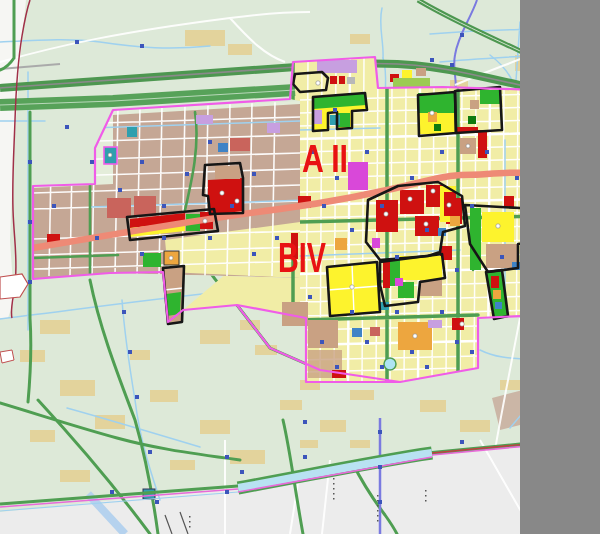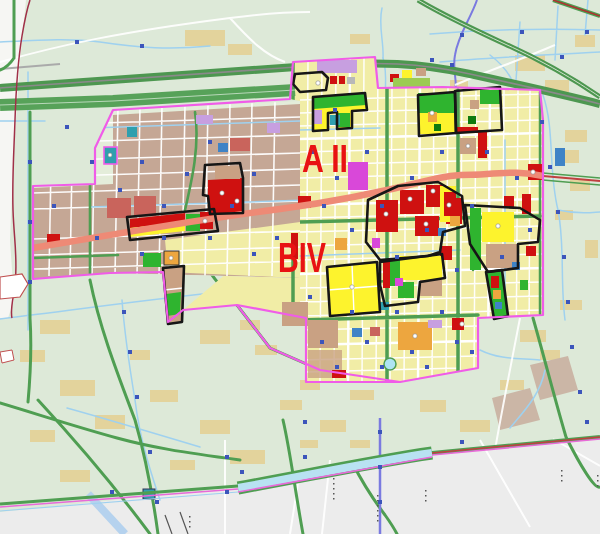--- a/index.html
+++ b/index.html
@@ -9,21 +9,21 @@
     --parcel-green:#2fb42f; --parcel-green-dark:#0f7a0f; --parcel-green-light:#9ccb53;
     --parcel-orange:#eda63f; --parcel-magenta:#d948d9; --parcel-lavender:#c79fe0;
     --parcel-blue:#3f83c6; --parcel-teal:#2f9fae; --parcel-tan:#c9a183;
     --road-green:#4f9e52; --road-green-band:#57a259; --expressway-green:#4d9750;
     --road-salmon:#ee8a76; --road-red-thin:#c04040; --canal-blue:#9fd1ef;
     --canal-aqua:#b8e2f2; --river-purple:#7a7ae0; --boundary-magenta:#f05ce8;
     --boundary-maroon:#a03048; --outline-black:#161616; --marker-blue:#3c55bb;
     --label-red:#e81313; --railway-dark:#555555; --road-gray:#aaaaaa;
   }
   html,body{margin:0;padding:0;background:#888;}
-  .stage{width:600px;height:534px;position:relative;overflow:hidden;background:var(--bg-rural);
+  .stage{width:520px;height:534px;position:relative;overflow:hidden;background:var(--bg-rural);
          font-family:"Liberation Sans", sans-serif;}
   svg{display:block}
   
   .fR{fill:var(--parcel-red)} .fRo{fill:var(--parcel-rose)} .fY{fill:var(--parcel-yellow-bright)}
   .fG{fill:var(--parcel-green)} .fGd{fill:var(--parcel-green-dark)} .fGl{fill:var(--parcel-green-light)}
   .fO{fill:var(--parcel-orange)} .fM{fill:var(--parcel-magenta)} .fL{fill:var(--parcel-lavender)}
   .fB{fill:var(--parcel-blue)} .fT{fill:var(--parcel-teal)} .fTan{fill:var(--parcel-tan)}
   .fV{fill:var(--village-tan)} .fVb{fill:var(--village-brown)}
   .fUY{fill:var(--urban-yellow)} .fUT{fill:var(--urban-tan)}
   

